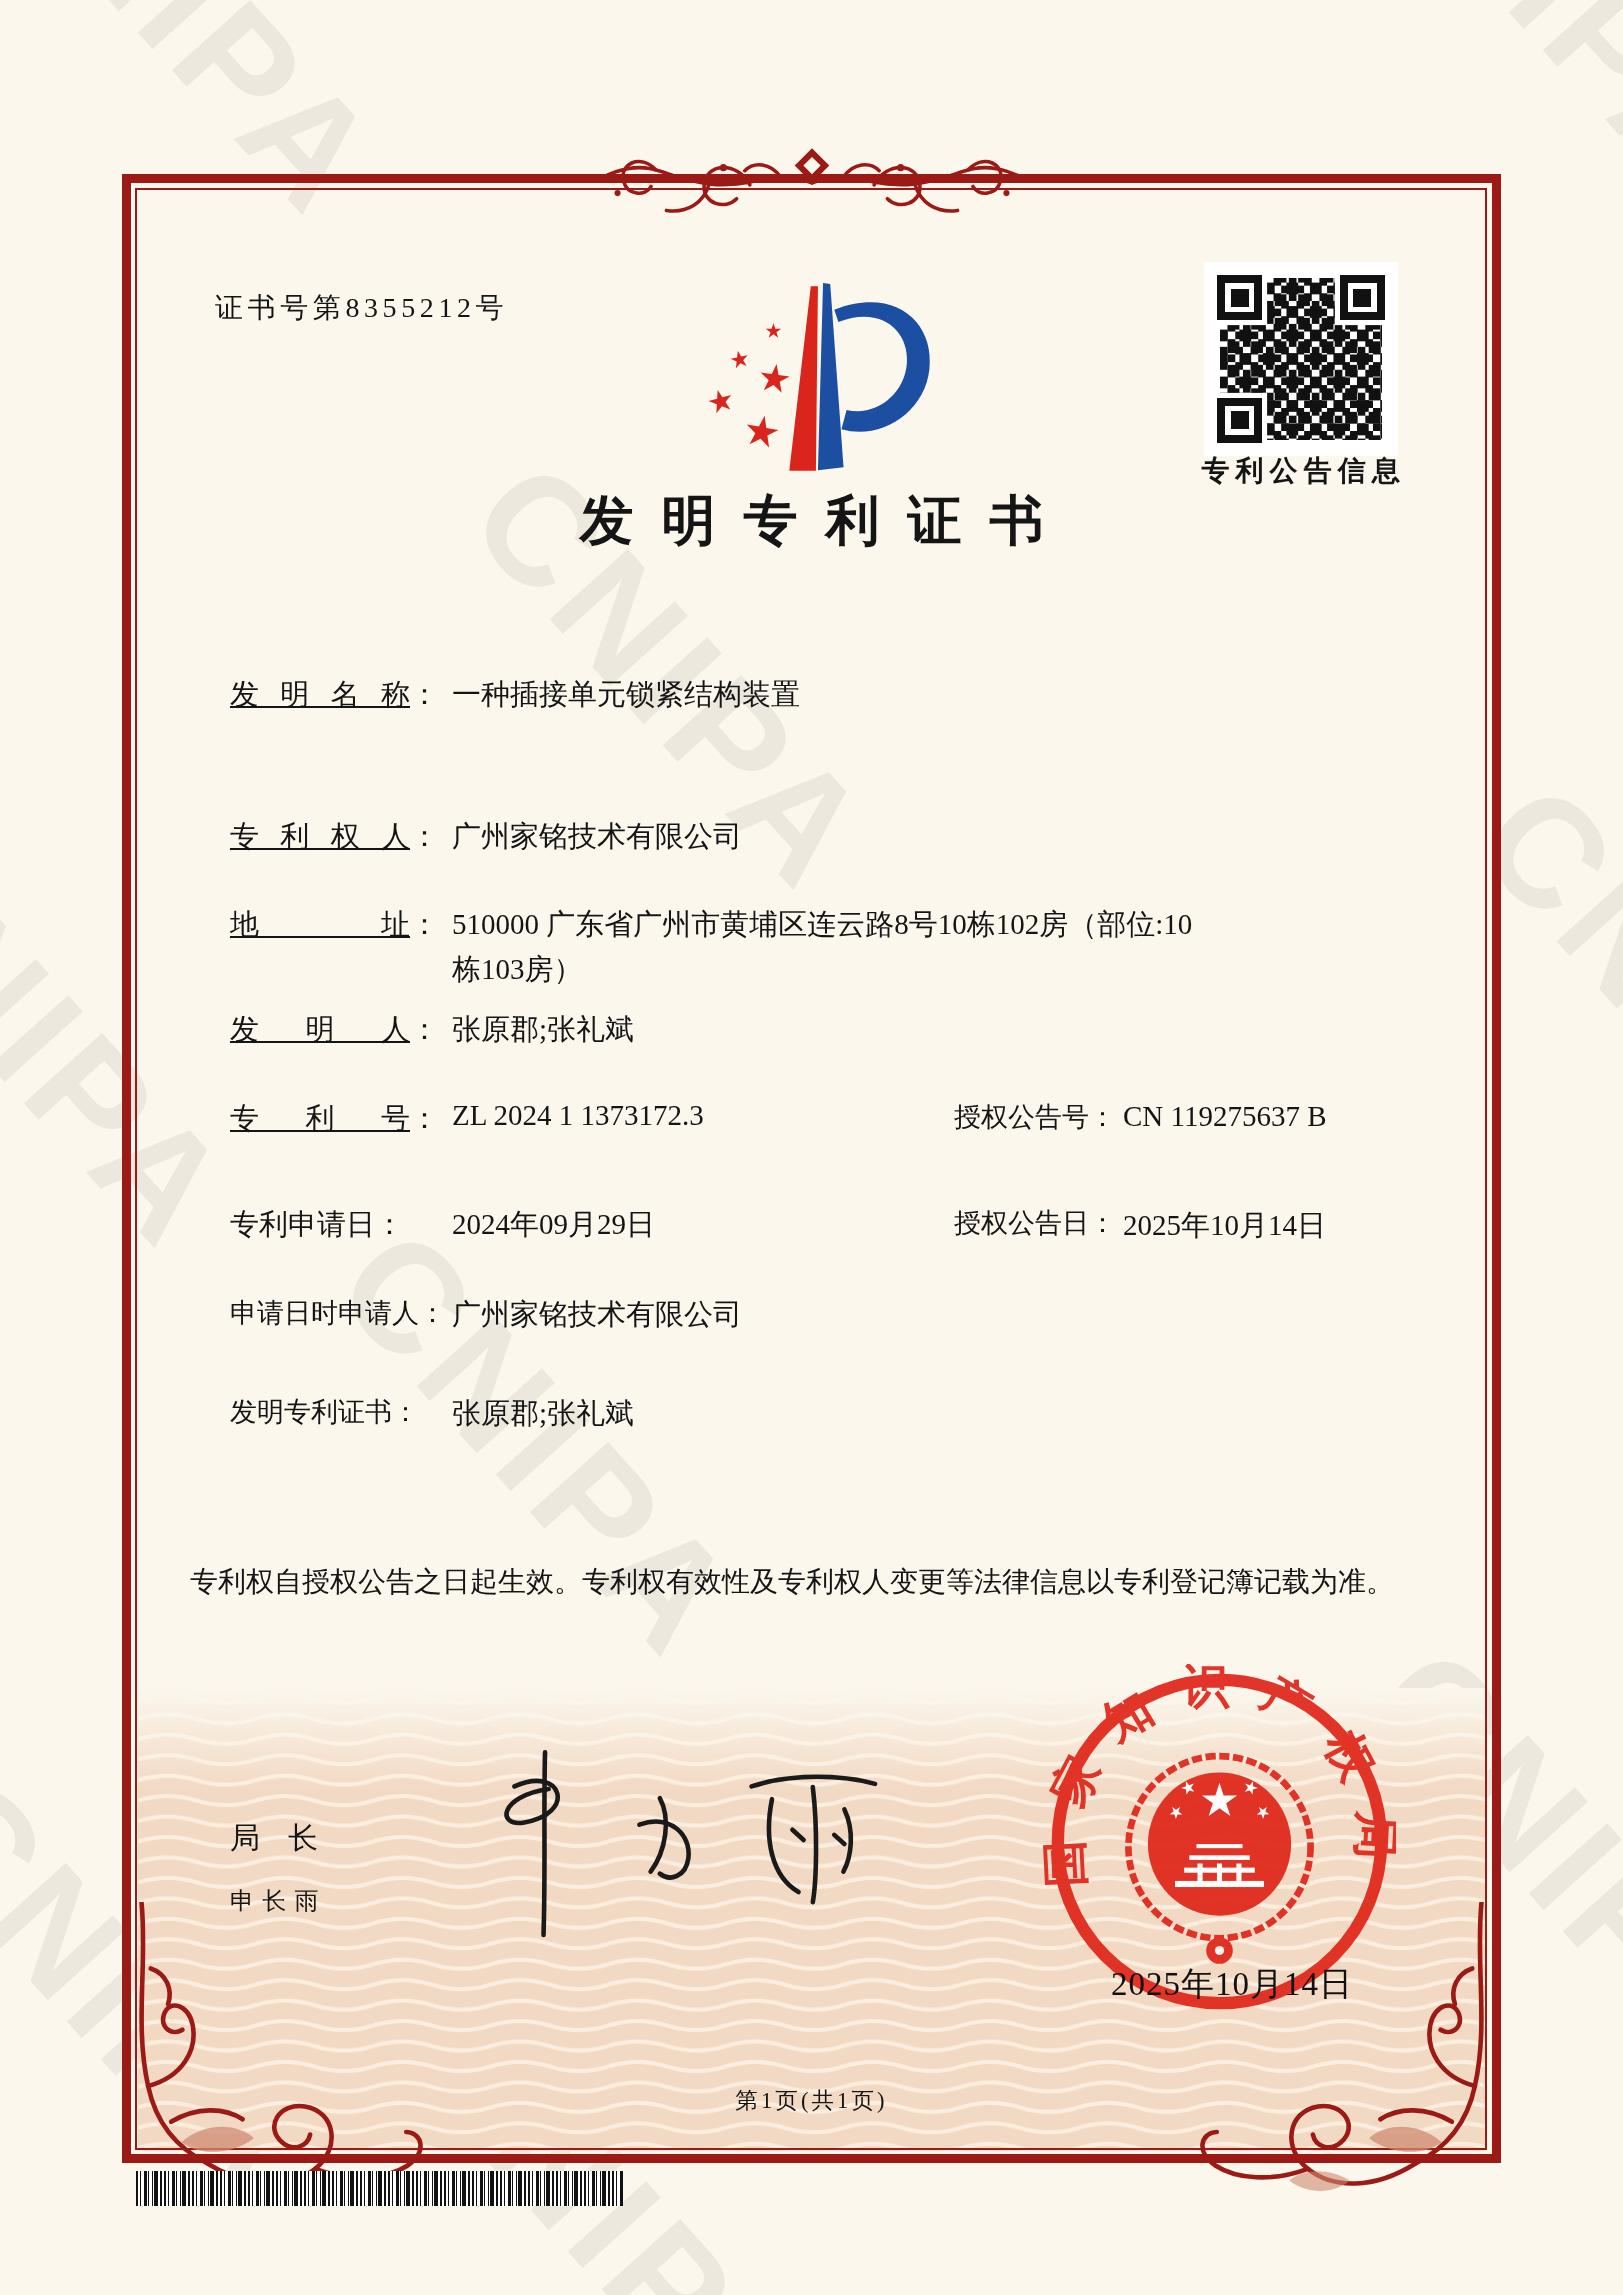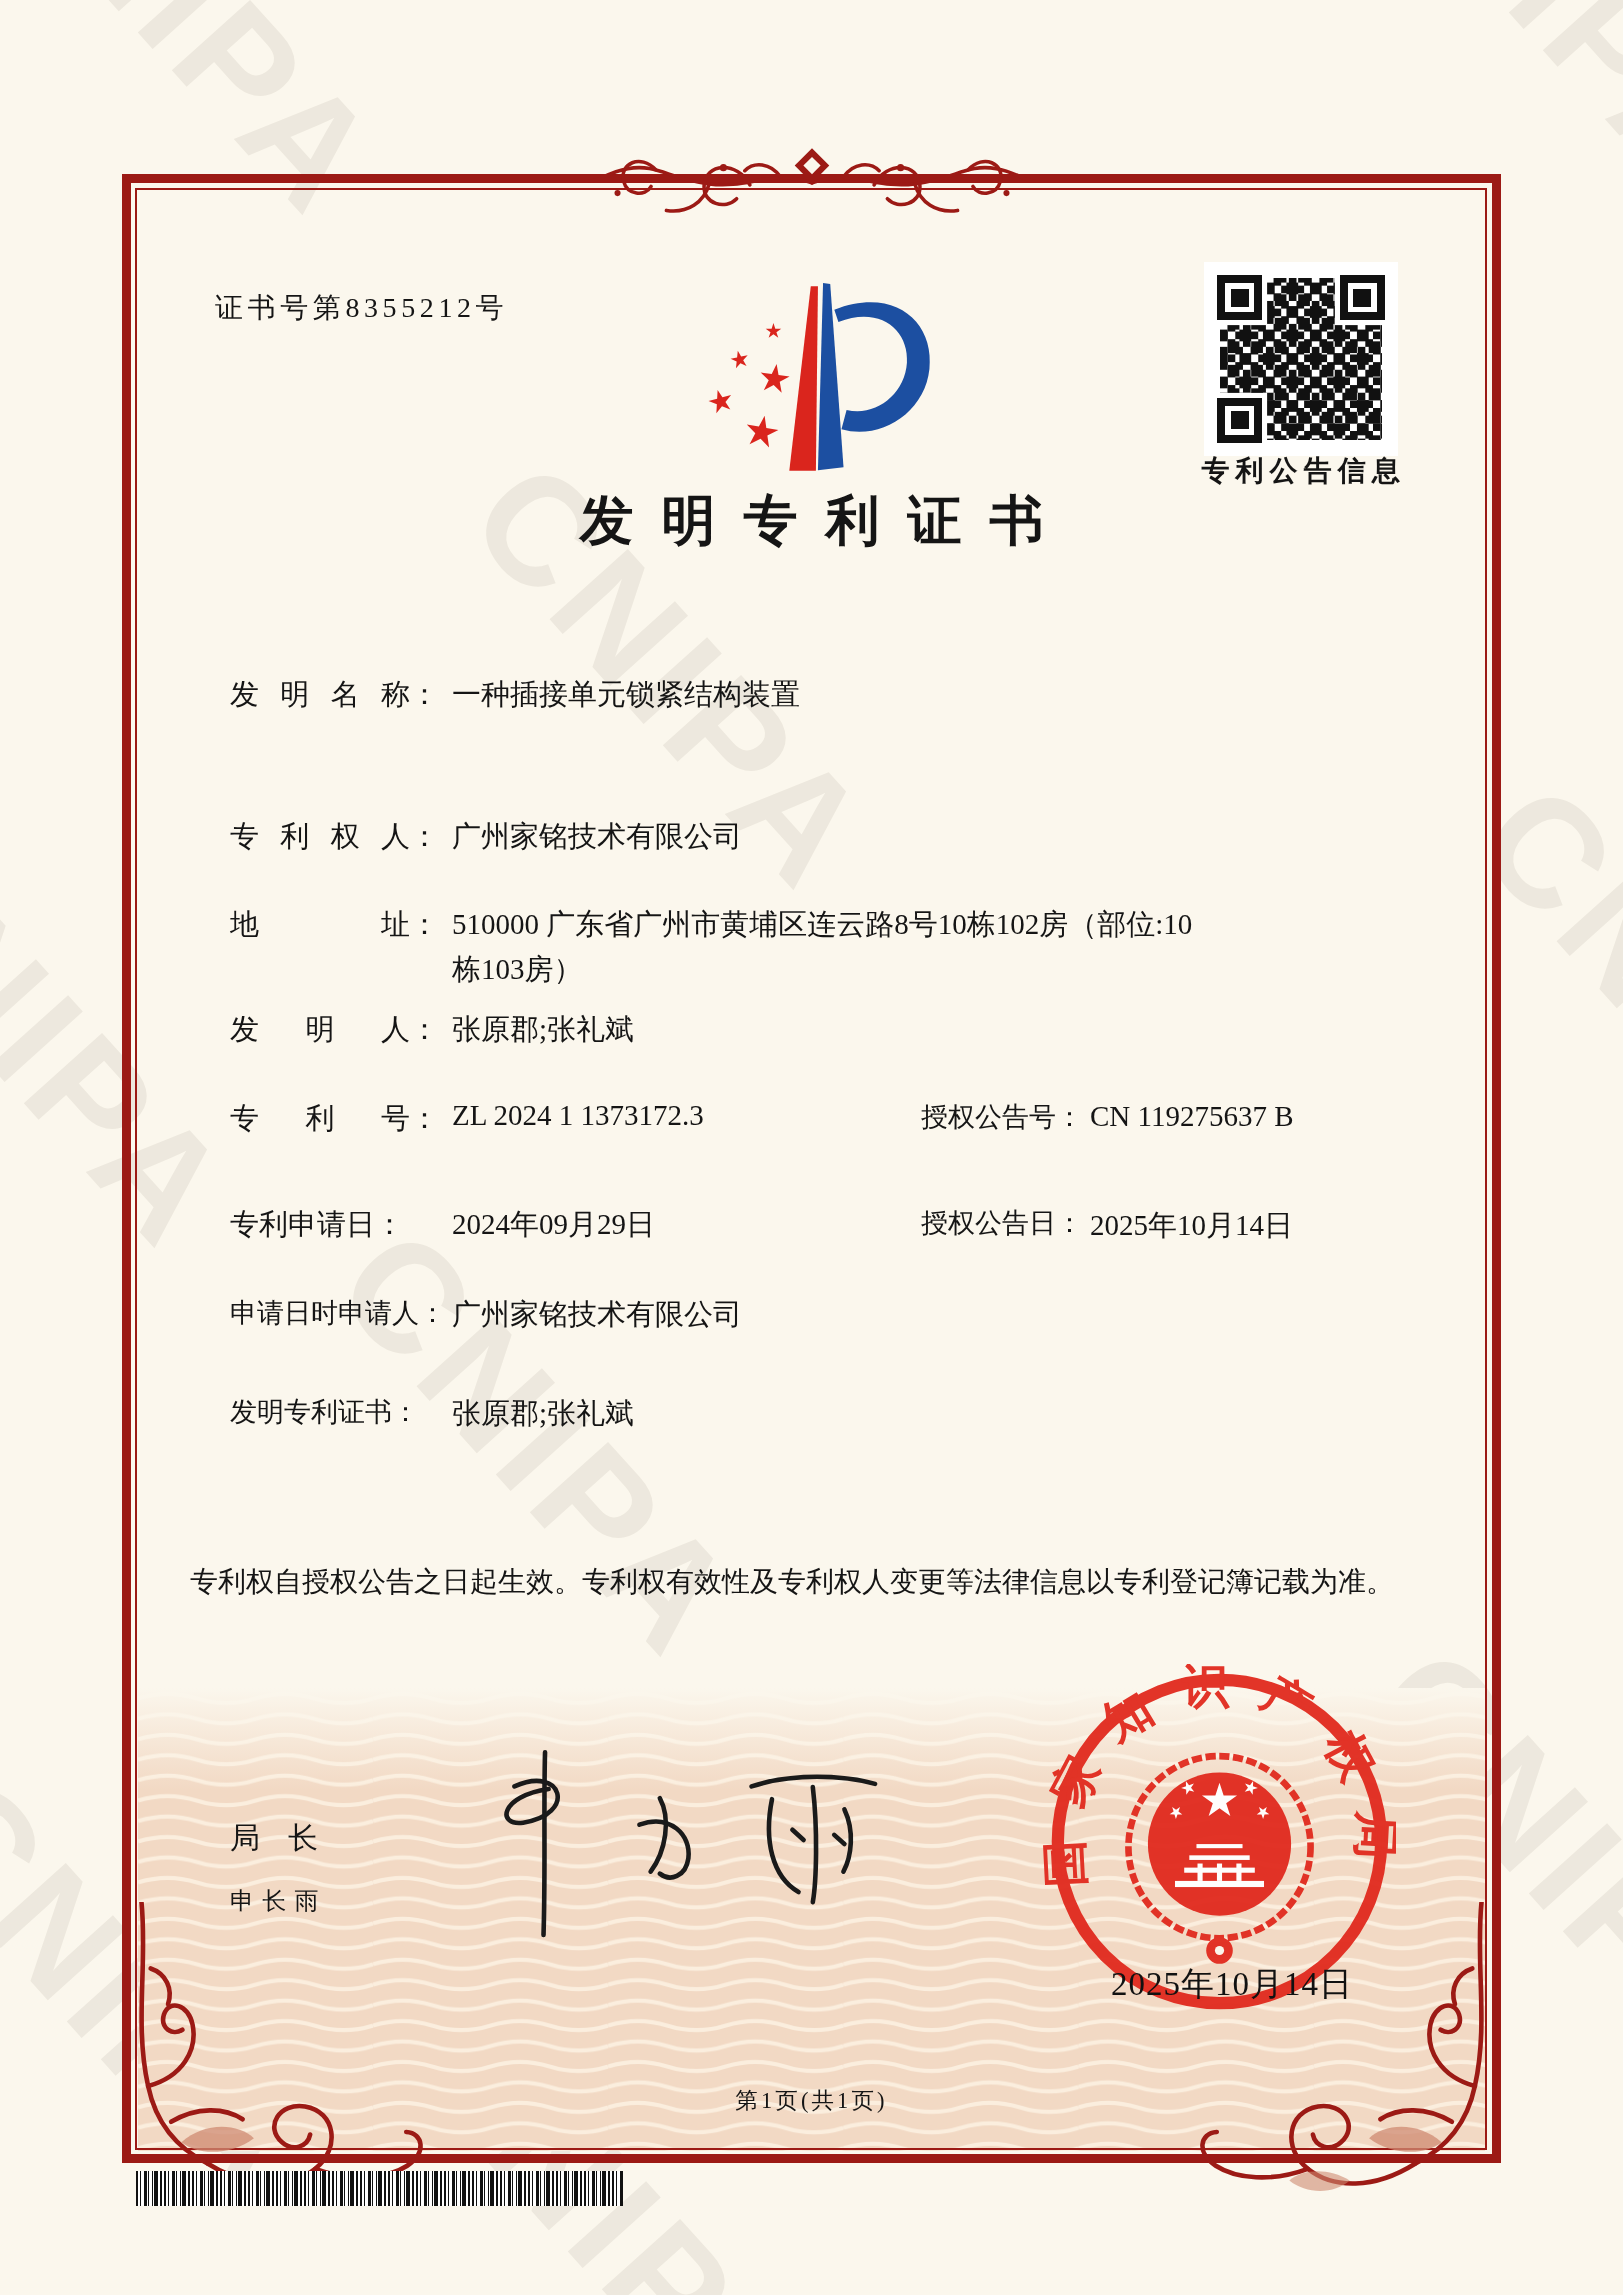--- a/index.html
+++ b/index.html
@@ -45,23 +45,23 @@
   .fd{position:absolute;width:45px;height:45px;border:8.2px solid #111;background:#fff;
       box-shadow:0 0 0 5.1px #fff;box-sizing:border-box;}
   .fd i{position:absolute;inset:5.6px;background:#111;}
   .fd.tl{left:-3.1px;top:-3.1px}.fd.tr{right:-3.1px;top:-3.1px}.fd.bl{left:-3.1px;bottom:-3.1px}
   .qrcaption{position:absolute;left:1191px;top:452px;width:215px;text-align:right;
     font-size:28px;letter-spacing:6.1px;font-weight:bold;z-index:5;}
   .title{position:absolute;left:0;right:0;top:485px;text-align:center;
     font-size:54px;font-weight:bold;letter-spacing:28px;text-indent:28px;z-index:5;}
   
   .row{position:absolute;left:230px;font-size:29px;white-space:nowrap;z-index:5;}
-  .row .jl{display:inline-block;width:180px;text-align:justify;text-align-last:justify;}
+  .row .jl{display:inline-block;width:180px;text-align:justify;text-align-last:justify;text-decoration:underline;}
   .row .val{position:absolute;left:222px;top:0;}
-  .rrow{position:absolute;left:921px;font-size:29px;white-space:nowrap;z-index:5;}
+  .rrow{position:absolute;left:954px;font-size:29px;white-space:nowrap;z-index:5;}
   .rrow .lab,.rrow .colon{font-size:27px;}
   .rrow .val{position:absolute;left:169px;top:1px;}
   .small .lab,.small .colon{font-size:27px;}
   .addr2{position:absolute;left:452px;top:950px;font-size:29px;z-index:5;}
   
   .notice{position:absolute;left:190px;top:1553px;width:1229px;font-size:28px;
     line-height:57px;z-index:5;}
   .notice .l1{text-indent:57px;}
   
   .sig-title{position:absolute;left:230px;top:1818px;font-size:30px;letter-spacing:28px;z-index:5;}

